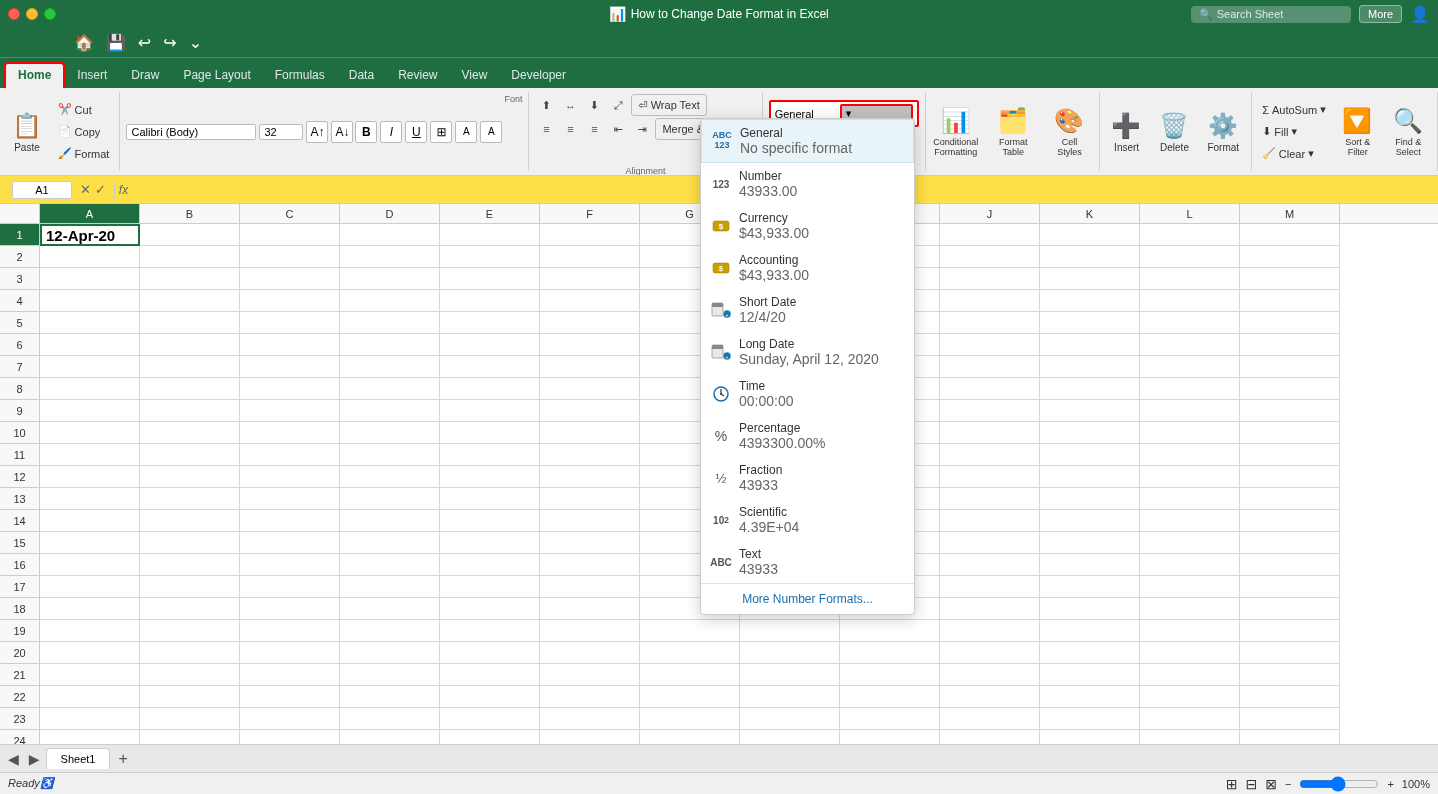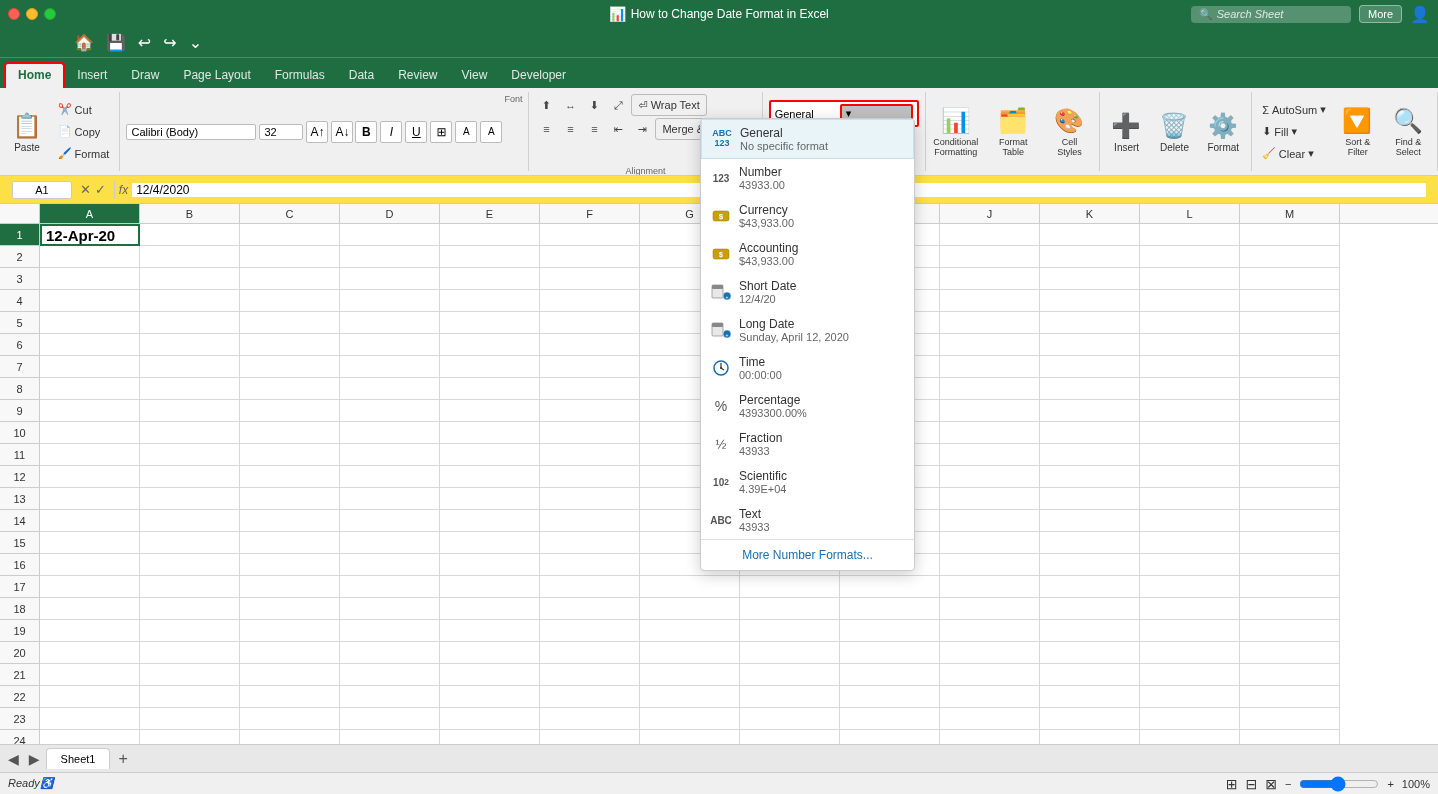--- a/index.html
+++ b/index.html
@@ -41,21 +41,21 @@
       border: none;
       border-radius: 4px;
       padding: 2px 8px;
       color: white;
       font-size: 11px;
       width: 160px;
       display: flex;
       align-items: center;
       gap: 4px;
     }
-    .search-bar-text { color: rgba(255,255,255,0.8); font-size: 11px; font-style: italic; }
+    .search-bar-text { color: rgba(255,255,255,0.8); font-size: 11px; }
     .share-btn {
       background: rgba(255,255,255,0.2);
       border: 1px solid rgba(255,255,255,0.4);
       border-radius: 4px;
       color: white;
       font-size: 11px;
       padding: 2px 8px;
       cursor: pointer;
     }
 
@@ -332,21 +332,21 @@
       height: 20px;
       display: flex;
       align-items: center;
       justify-content: center;
       font-size: 11px;
       color: #444;
       flex-shrink: 0;
     }
     .dropdown-text { display: flex; flex-direction: column; }
     .dropdown-label { font-size: 12px; color: #333; font-weight: 500; }
-    .dropdown-value { font-size: 11px; color: #666; }
+    .dropdown-value { font-size: 14px; color: #666; }
     .dropdown-more {
       text-align: center;
       padding: 8px;
       color: #1a6faf;
       font-size: 12px;
       cursor: pointer;
       border-top: 1px solid #e0e0e0;
     }
 
     
@@ -672,21 +672,20 @@
 </div>
 
 <div id="formula-bar">
   <input class="cell-ref" type="text" value="A1" style="">
   <div class="formula-icons">
     <span class="formula-icon">✕</span>
     <span class="formula-icon">✓</span>
   </div>
   <div class="formula-divider"></div>
   <span class="fx-label">fx</span>
-  <input class="formula-input" type="text" value="12/4/2020" style="">
 </div>
 
 <div id="spreadsheet">
   <div class="col-headers">
     <div class="row-header-spacer"></div>
     <div class="col-header selected">A</div>
     <div class="col-header">B</div>
     <div class="col-header">C</div>
     <div class="col-header">D</div>
     <div class="col-header">E</div>

